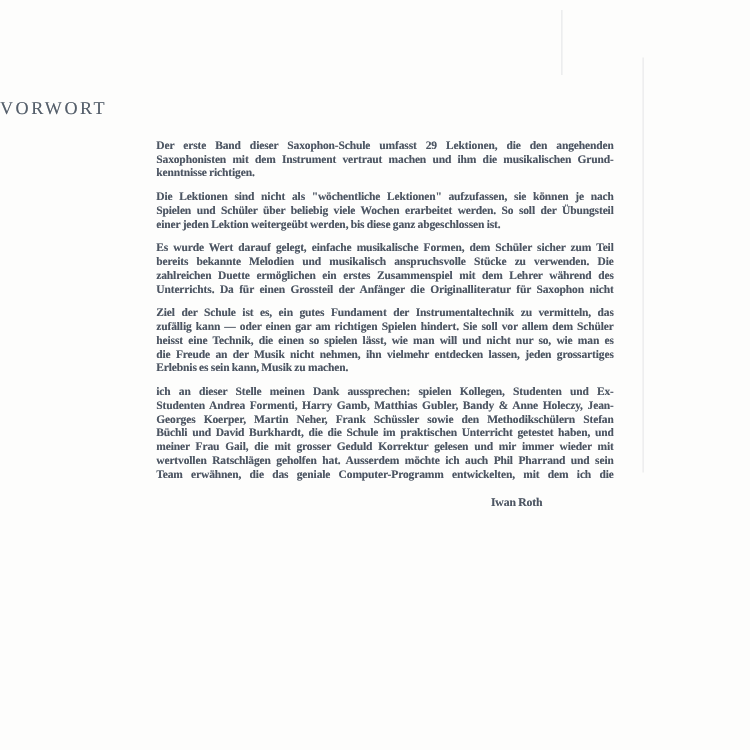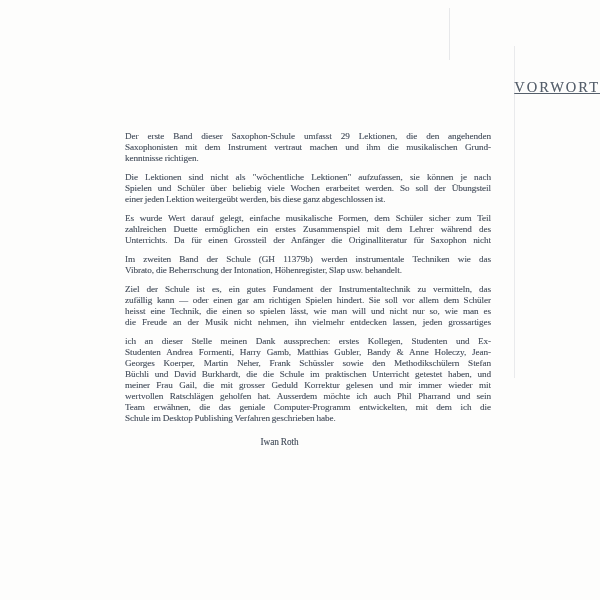--- a/index.html
+++ b/index.html
@@ -29,52 +29,52 @@
   .scan-line-2 {
     position: absolute;
     left: 514px; top: 46px;
     width: 1px; height: 332px;
     background: rgba(175,180,188,0.25);
   }
   .title {
     position: absolute;
     left: 0; right: 0;
     top: 79px;
-    text-align: right;
+    text-align: left;
     font-size: 14.5px;
     letter-spacing: 2px;
     color: var(--ink-title);
     text-shadow: 0 0 0.5px rgba(85,95,107,0.45);
-    text-decoration: underline;
   }
   .body-text {
     position: absolute;
     left: 125px;
-    top: 131px;
+    top: 111px;
     width: 366px;
     color: var(--ink);
     font-size: 9.2px;
     line-height: 11px;
     letter-spacing: -0.1px;
     word-spacing: -0.3px;
     text-shadow: 0 0 0.4px rgba(77,86,99,0.5);
+    font-weight: bold;
   }
   .paragraph { margin-bottom: 8px; }
   .paragraph .line {
     text-align: justify;
     text-align-last: justify;
     height: 11px;
     overflow: hidden;
   }
   .paragraph .line.last {
     text-align-last: left;
   }
   .signature {
     margin-top: 13px;
-    text-align: center;
+    text-align: right;
     padding-right: 57px;
     font-size: 9.4px;
   }
 </style>
 </head>
 <body>
 
 <div class="page">
   <div class="scan-line-1"></div>
   <div class="scan-line-2"></div>
@@ -88,38 +88,35 @@
         <div class="line">Saxophonisten mit dem Instrument vertraut machen und ihm die musikalischen Grund-</div>
         <div class="line last">kenntnisse richtigen.</div>
       </div>
       <div class="paragraph">
         <div class="line">Die Lektionen sind nicht als "wöchentliche Lektionen" aufzufassen, sie können je nach</div>
         <div class="line">Spielen und Schüler über beliebig viele Wochen erarbeitet werden.  So soll der Übungsteil</div>
         <div class="line last">einer jeden Lektion weitergeübt werden, bis diese ganz abgeschlossen ist.</div>
       </div>
       <div class="paragraph">
         <div class="line">Es wurde Wert darauf gelegt, einfache musikalische Formen, dem Schüler sicher zum Teil</div>
+        <div class="line">bereits bekannte Melodien und musikalisch anspruchsvolle Stücke zu verwenden.  Die</div>
         <div class="line">zahlreichen Duette ermöglichen ein erstes Zusammenspiel mit dem Lehrer während des</div>
         <div class="line">Unterrichts.  Da für einen Grossteil der Anfänger die Originalliteratur für Saxophon nicht</div>
-      </div>
-      <div class="paragraph">
-        <div class="line">Im zweiten Band der Schule (GH 11379b)  werden instrumentale Techniken wie das</div>
-        <div class="line last">Vibrato, die Beherrschung der Intonation, Höhenregister, Slap usw. behandelt.</div>
       </div>
       <div class="paragraph">
         <div class="line">Ziel der Schule ist es, ein gutes Fundament der Instrumentaltechnik zu vermitteln, das</div>
         <div class="line">zufällig kann — oder einen gar am richtigen Spielen hindert. Sie soll vor allem dem Schüler</div>
         <div class="line">heisst eine Technik, die einen so spielen lässt, wie man will und nicht nur so, wie man es</div>
         <div class="line">die Freude an der Musik nicht nehmen, ihn vielmehr entdecken lassen, jeden grossartiges</div>
+        <div class="line last">Erlebnis es sein kann, Musik zu machen.</div>
       </div>
       <div class="paragraph">
-        <div class="line">ich an dieser Stelle meinen Dank aussprechen:  erstes Kollegen, Studenten und Ex-</div>
+        <div class="line">ich an dieser Stelle meinen Dank aussprechen:  spielen Kollegen, Studenten und Ex-</div>
         <div class="line">Studenten Andrea Formenti, Harry Gamb, Matthias Gubler, Bandy &amp; Anne Holeczy, Jean-</div>
         <div class="line">Georges Koerper, Martin Neher, Frank Schüssler sowie den Methodikschülern Stefan</div>
         <div class="line">Büchli und David Burkhardt, die die Schule im praktischen Unterricht getestet haben, und</div>
         <div class="line">meiner Frau Gail, die mit grosser Geduld Korrektur gelesen und mir immer wieder mit</div>
         <div class="line">wertvollen Ratschlägen geholfen hat.  Ausserdem möchte ich auch Phil Pharrand und sein</div>
         <div class="line">Team erwähnen, die das geniale Computer-Programm entwickelten, mit dem ich die</div>
-        <div class="line last">Schule im Desktop Publishing Verfahren geschrieben habe.</div>
       </div>
       <div class="signature">Iwan Roth</div>
     </div>
 </div>
 
 </body></html>

